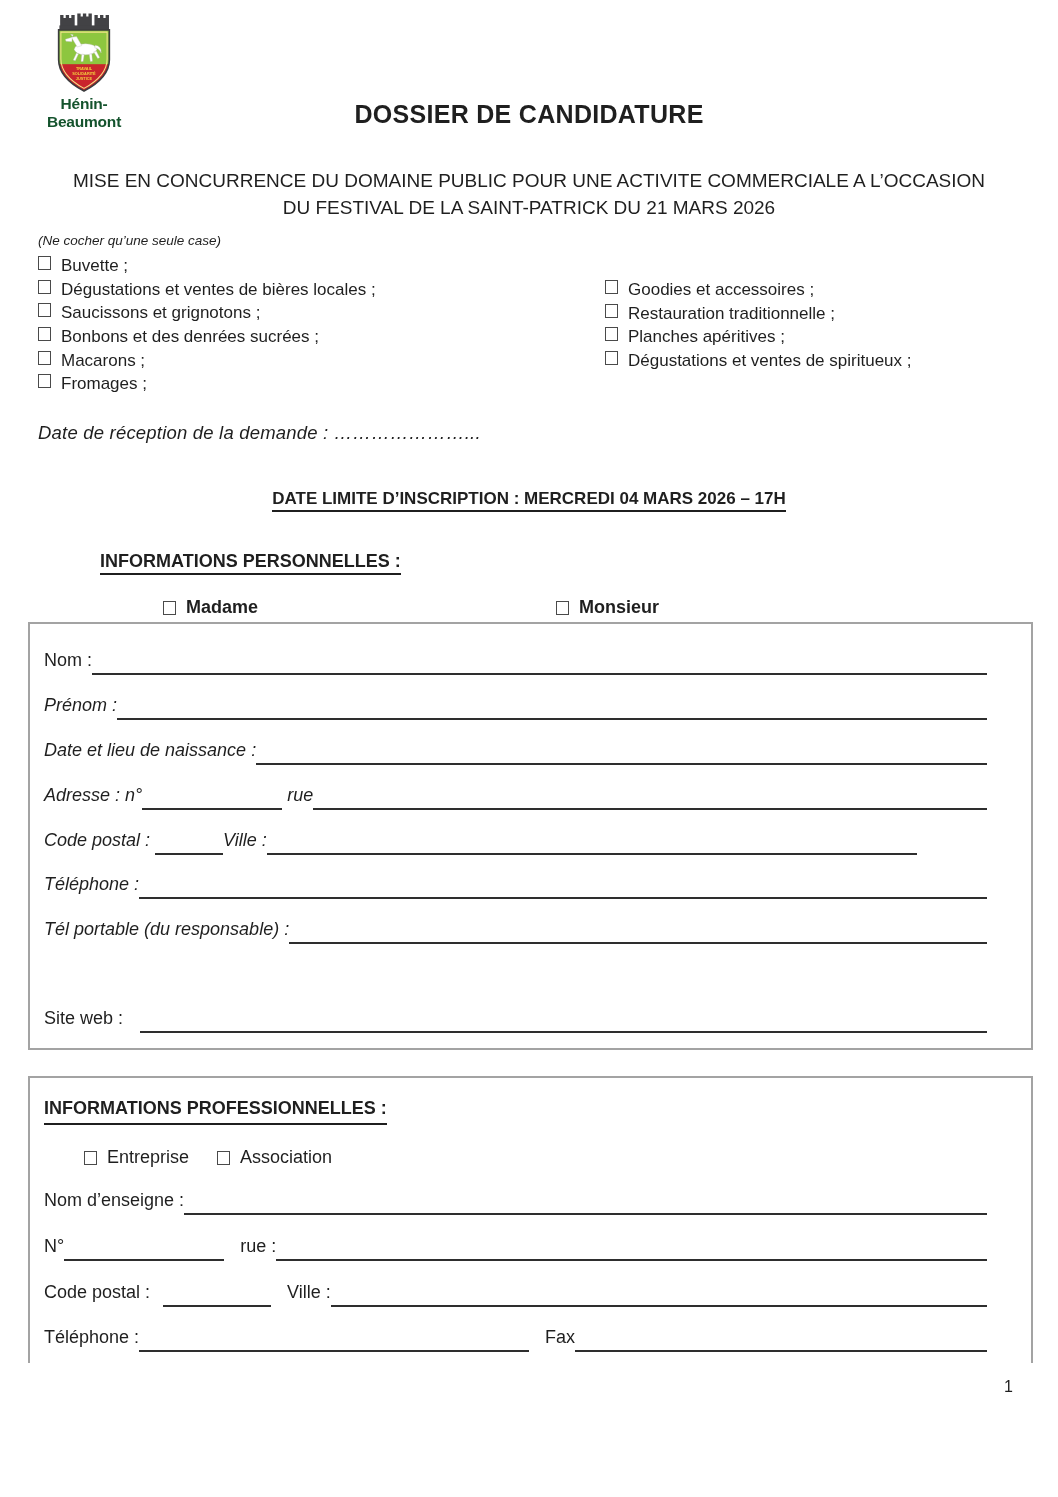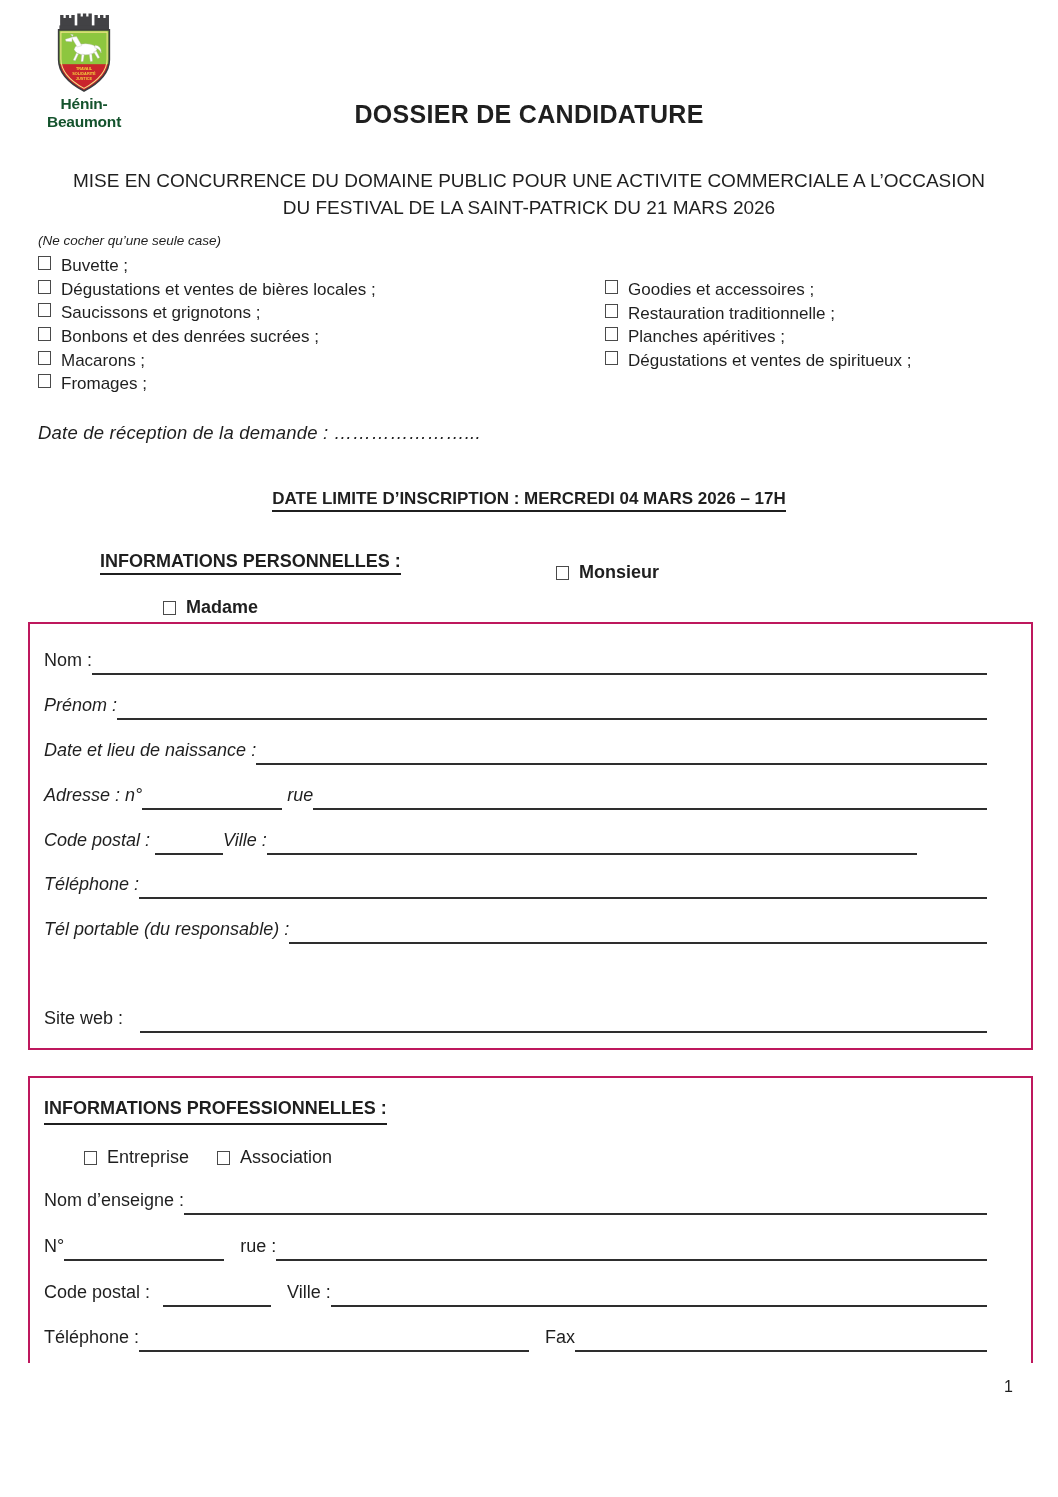--- a/index.html
+++ b/index.html
@@ -26,21 +26,21 @@
   .cb { display:inline-block; width:11px; height:12px; border:1.5px solid #4a4a4a; margin-right:10px; flex:0 0 auto; background:#fff; }
 
   .reception { top:422px; left:38px; font-style:italic; font-size:18.5px; letter-spacing:0.2px; }
   .deadline { top:489px; left:0; right:0; text-align:center; font-size:17px; font-weight:bold; }
   .u2 { border-bottom:2px solid #1f1f1f; padding-bottom:1.5px; }
   .sechead { font-size:18px; font-weight:bold; }
 
   .gender { font-size:18px; font-weight:bold; display:flex; align-items:center; }
 
   
-  .box { left:28px; width:1001px; border:2px solid #be185d; background:#fff; }
+  .box { left:28px; width:1001px; border:2px solid #a3a3a3; background:#fff; }
   .box1 { top:622px; height:424px; }
   .box2 { top:1076px; height:285px; border-bottom:none; }
 
   .frow { position:absolute; left:14px; right:44px; height:27px; display:flex; font-size:18px; }
   .frow .lbl { white-space:pre; }
   .it { font-style:italic; }
   .line { border-bottom:2px solid #2e2e2e; margin-bottom:2px; align-self:stretch; }
   .fill { flex:1 1 auto; }
   .w140 { flex:0 0 140px; } .w68 { flex:0 0 68px; }
   .w160 { flex:0 0 160px; } .w108 { flex:0 0 108px; } .w390 { flex:0 0 390px; }
@@ -150,21 +150,21 @@
 
   <div class="abs reception">Date de réception de la demande : …………………...</div>
   <div class="abs deadline"><span class="u2">DATE LIMITE D’INSCRIPTION : MERCREDI 04 MARS 2026 – 17H</span></div>
 
   <div class="abs sechead" style="top:551px; left:100px;"><span class="u2">INFORMATIONS PERSONNELLES :</span></div>
 
   <div class="abs gender" style="top:597px; left:163px;">
     <span class="cb"></span>
       <span>Madame</span>
   </div>
-  <div class="abs gender" style="top:562px; left:556px;">
+  <div class="abs gender" style="top:597px; left:556px;">
     <span class="cb"></span>
       <span>Monsieur</span>
   </div>
 
   <div class="abs box box1">
     <div class="frow" style="top:26px;">
       <span class="lbl">Nom :</span>
         <span class="line fill"></span>
     </div>
     <div class="frow" style="top:71px;">

